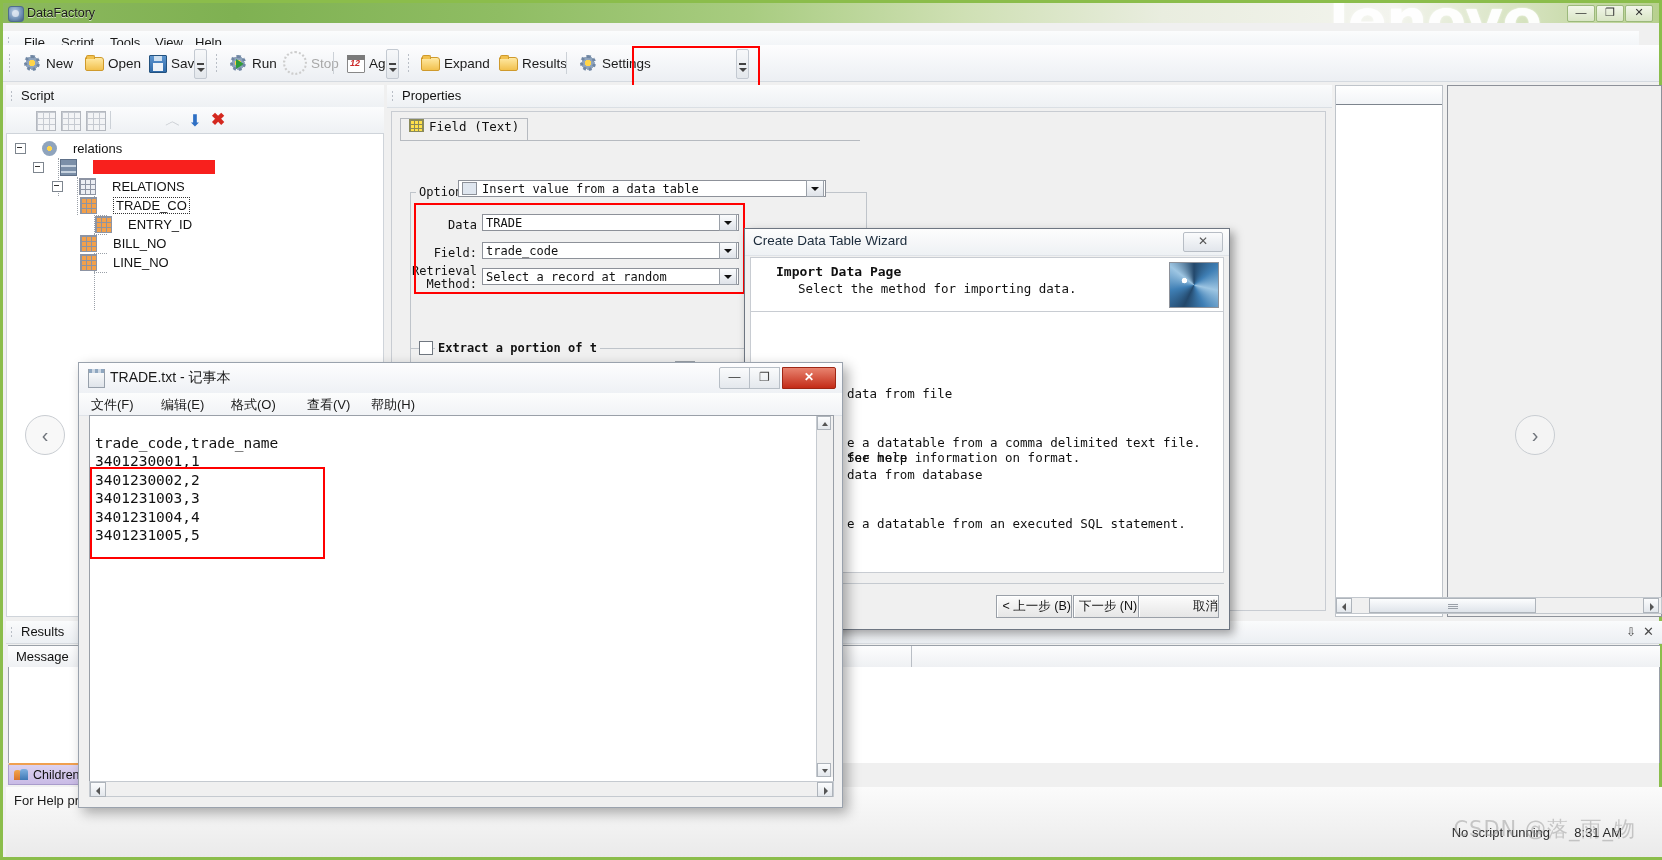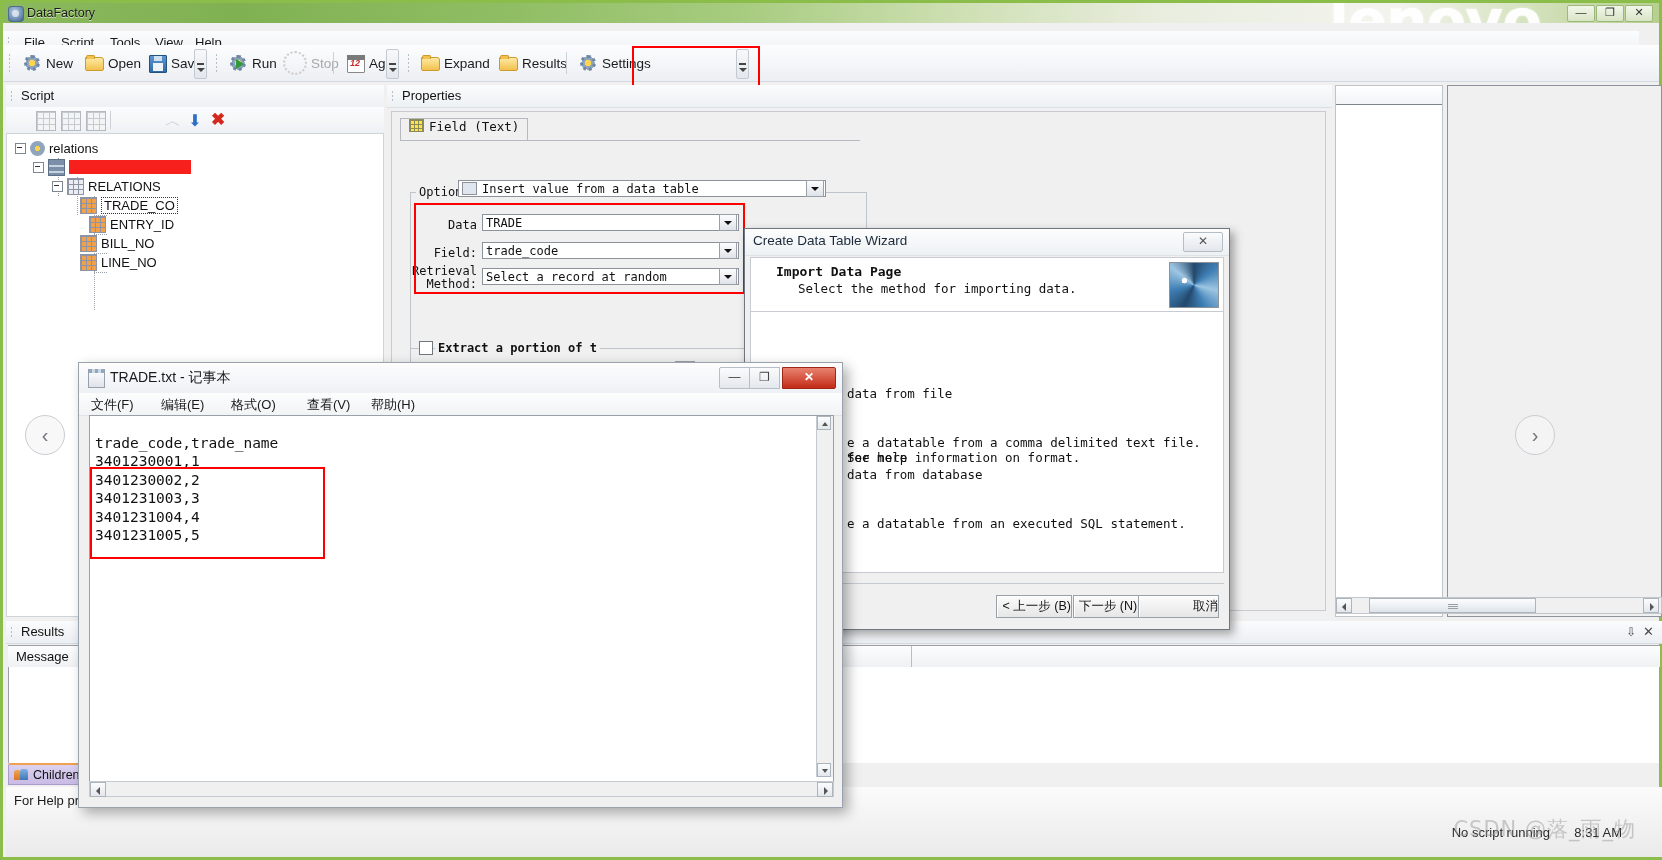--- a/index.html
+++ b/index.html
@@ -141,21 +141,21 @@
     background:linear-gradient(to bottom,#fbfcfd,#eef1f4);border-bottom:1px solid #dadfe4;
   }
   .sti{position:absolute;top:4px;width:18px;height:18px;}
   .sti-grid{border:1px solid #b4b8bf;background:#f3f4f6;
     background-image:linear-gradient(#c6cad1 1px,transparent 1px),linear-gradient(90deg,#c6cad1 1px,transparent 1px);
     background-size:6px 6px;}
   #script-tree{
     position:absolute;left:0;top:48px;width:378px;height:484px;background:#fff;
     border:1px solid #cfd4da;box-sizing:border-box;overflow:hidden;
   }
-  .tnode{position:absolute;height:18px;display:flex;align-items:center;gap:4px;font-size:13px;}
+  .tnode{position:absolute;height:18px;display:flex;align-items:center;gap:16px;font-size:13px;}
   .tbox{width:9px;height:9px;border:1px solid #7e868f;background:#fff;position:relative;flex:0 0 9px;}
   .tbox:before{content:"";position:absolute;left:1px;top:3px;width:5px;height:1px;background:#333;}
   .nico{width:15px;height:15px;flex:0 0 15px;position:relative;}
   .nico-gear{border-radius:50%;background:radial-gradient(circle,#ffd54a 0 25%,#8fa4bd 26% 100%);}
   .nico-stack{background:linear-gradient(to bottom,#7b8fa8 0 30%,#c7d3e0 31% 45%,#7b8fa8 46% 70%,#c7d3e0 71% 85%,#7b8fa8 86%);border:1px solid #5e7088;}
   .nico-tbl{background:#eceef3;border:1px solid #8d94a3;
     background-image:linear-gradient(#8d94a3 1px,transparent 1px),linear-gradient(90deg,#8d94a3 1px,transparent 1px);
     background-size:5px 5px;}
   .nico-col{background:#f3a04a;border:1px solid #8d94a3;
     background-image:linear-gradient(#8d94a3 1px,transparent 1px),linear-gradient(90deg,#8d94a3 1px,transparent 1px);
@@ -522,21 +522,21 @@
       <div class="tnode" style="left:45px;top:43px">
         <span class="tbox"></span>
         <span class="nico nico-tbl"></span>
         <span>RELATIONS</span>
       </div>
 
       <div class="tnode" style="left:73px;top:62px">
         <span class="nico nico-col"></span>
         <span class="dotted-sel">TRADE_CO</span>
       </div>
-      <div class="tnode" style="left:82px;top:81px">
+      <div class="tnode" style="left:88px;top:81px">
         <span class="nico nico-col"></span>
         <span>ENTRY_ID</span>
       </div>
       <div class="tnode" style="left:73px;top:100px">
         <span class="nico nico-col"></span>
         <span>BILL_NO</span>
       </div>
       <div class="tnode" style="left:73px;top:119px">
         <span class="nico nico-col"></span>
         <span>LINE_NO</span>

